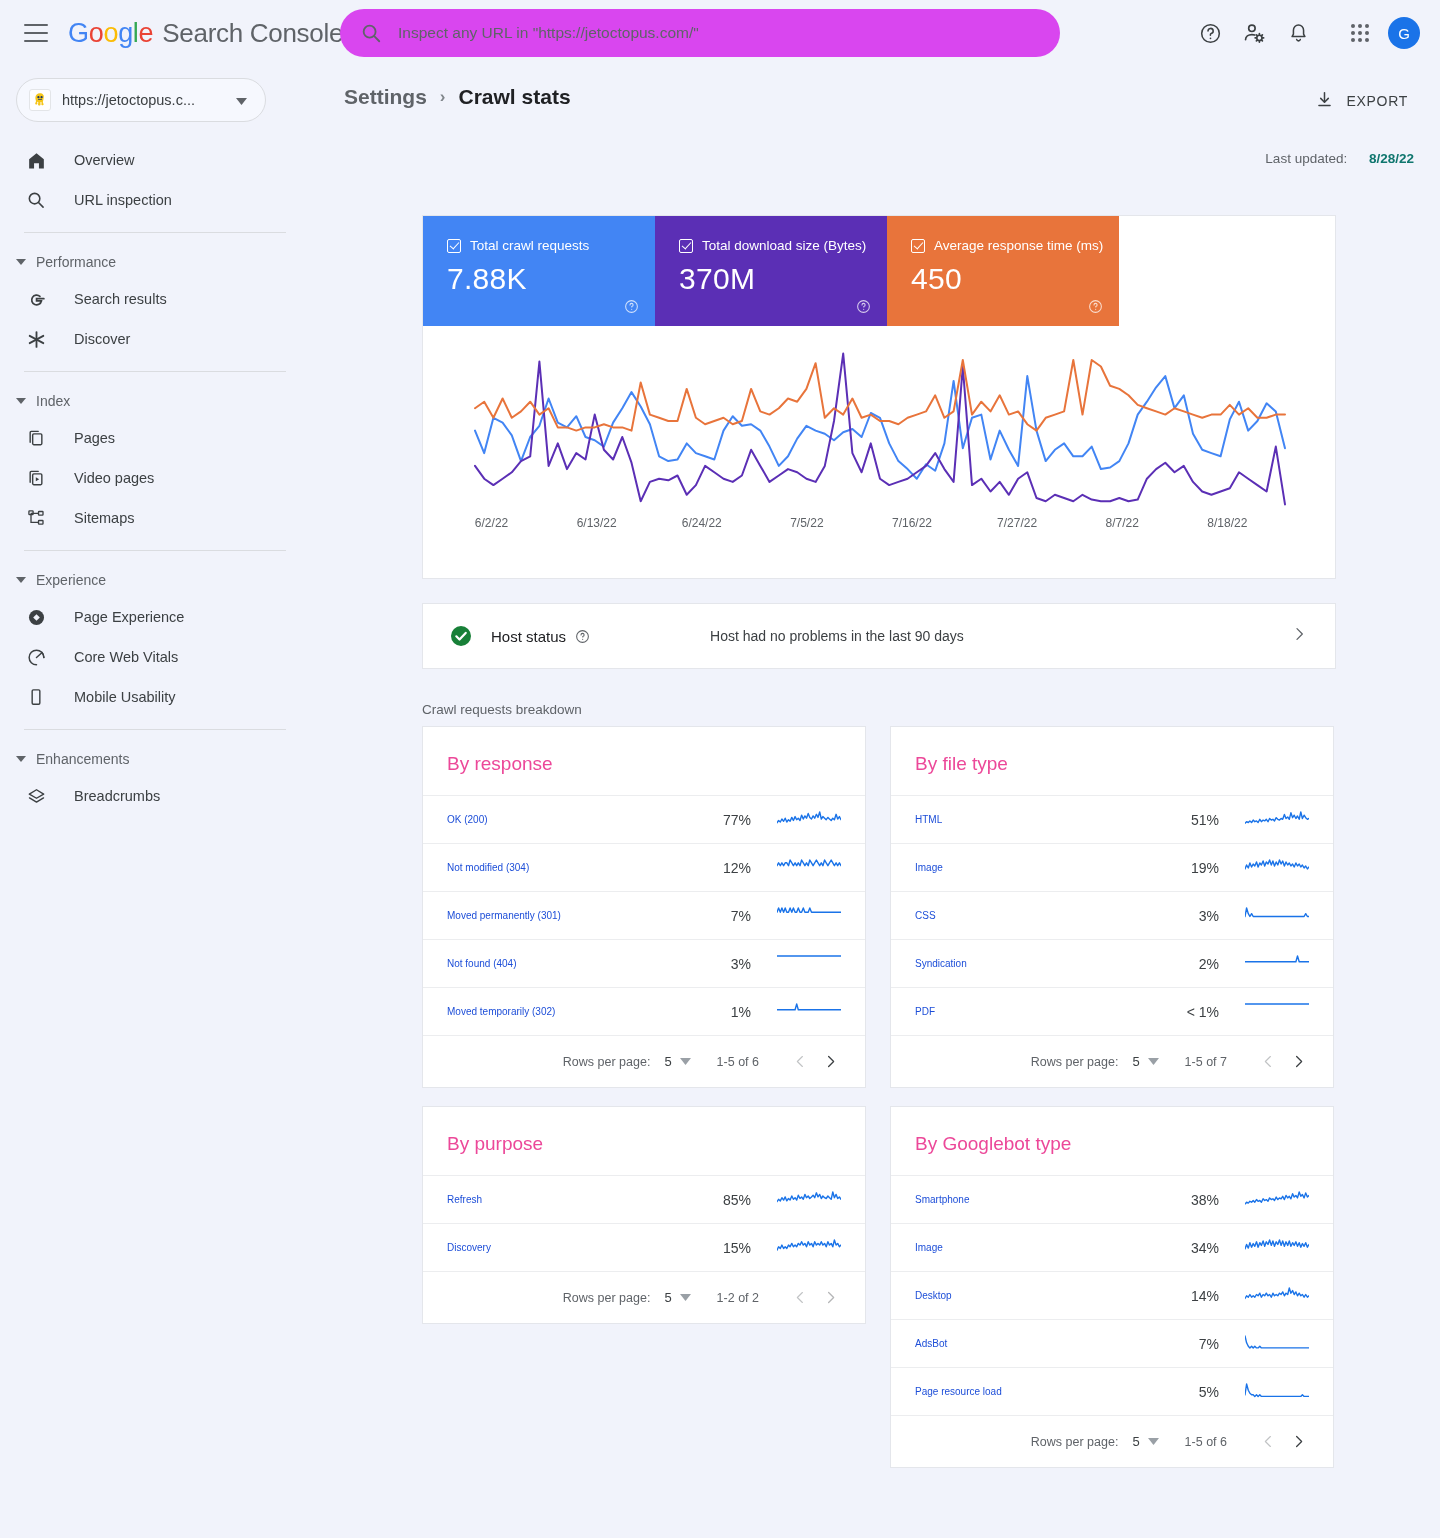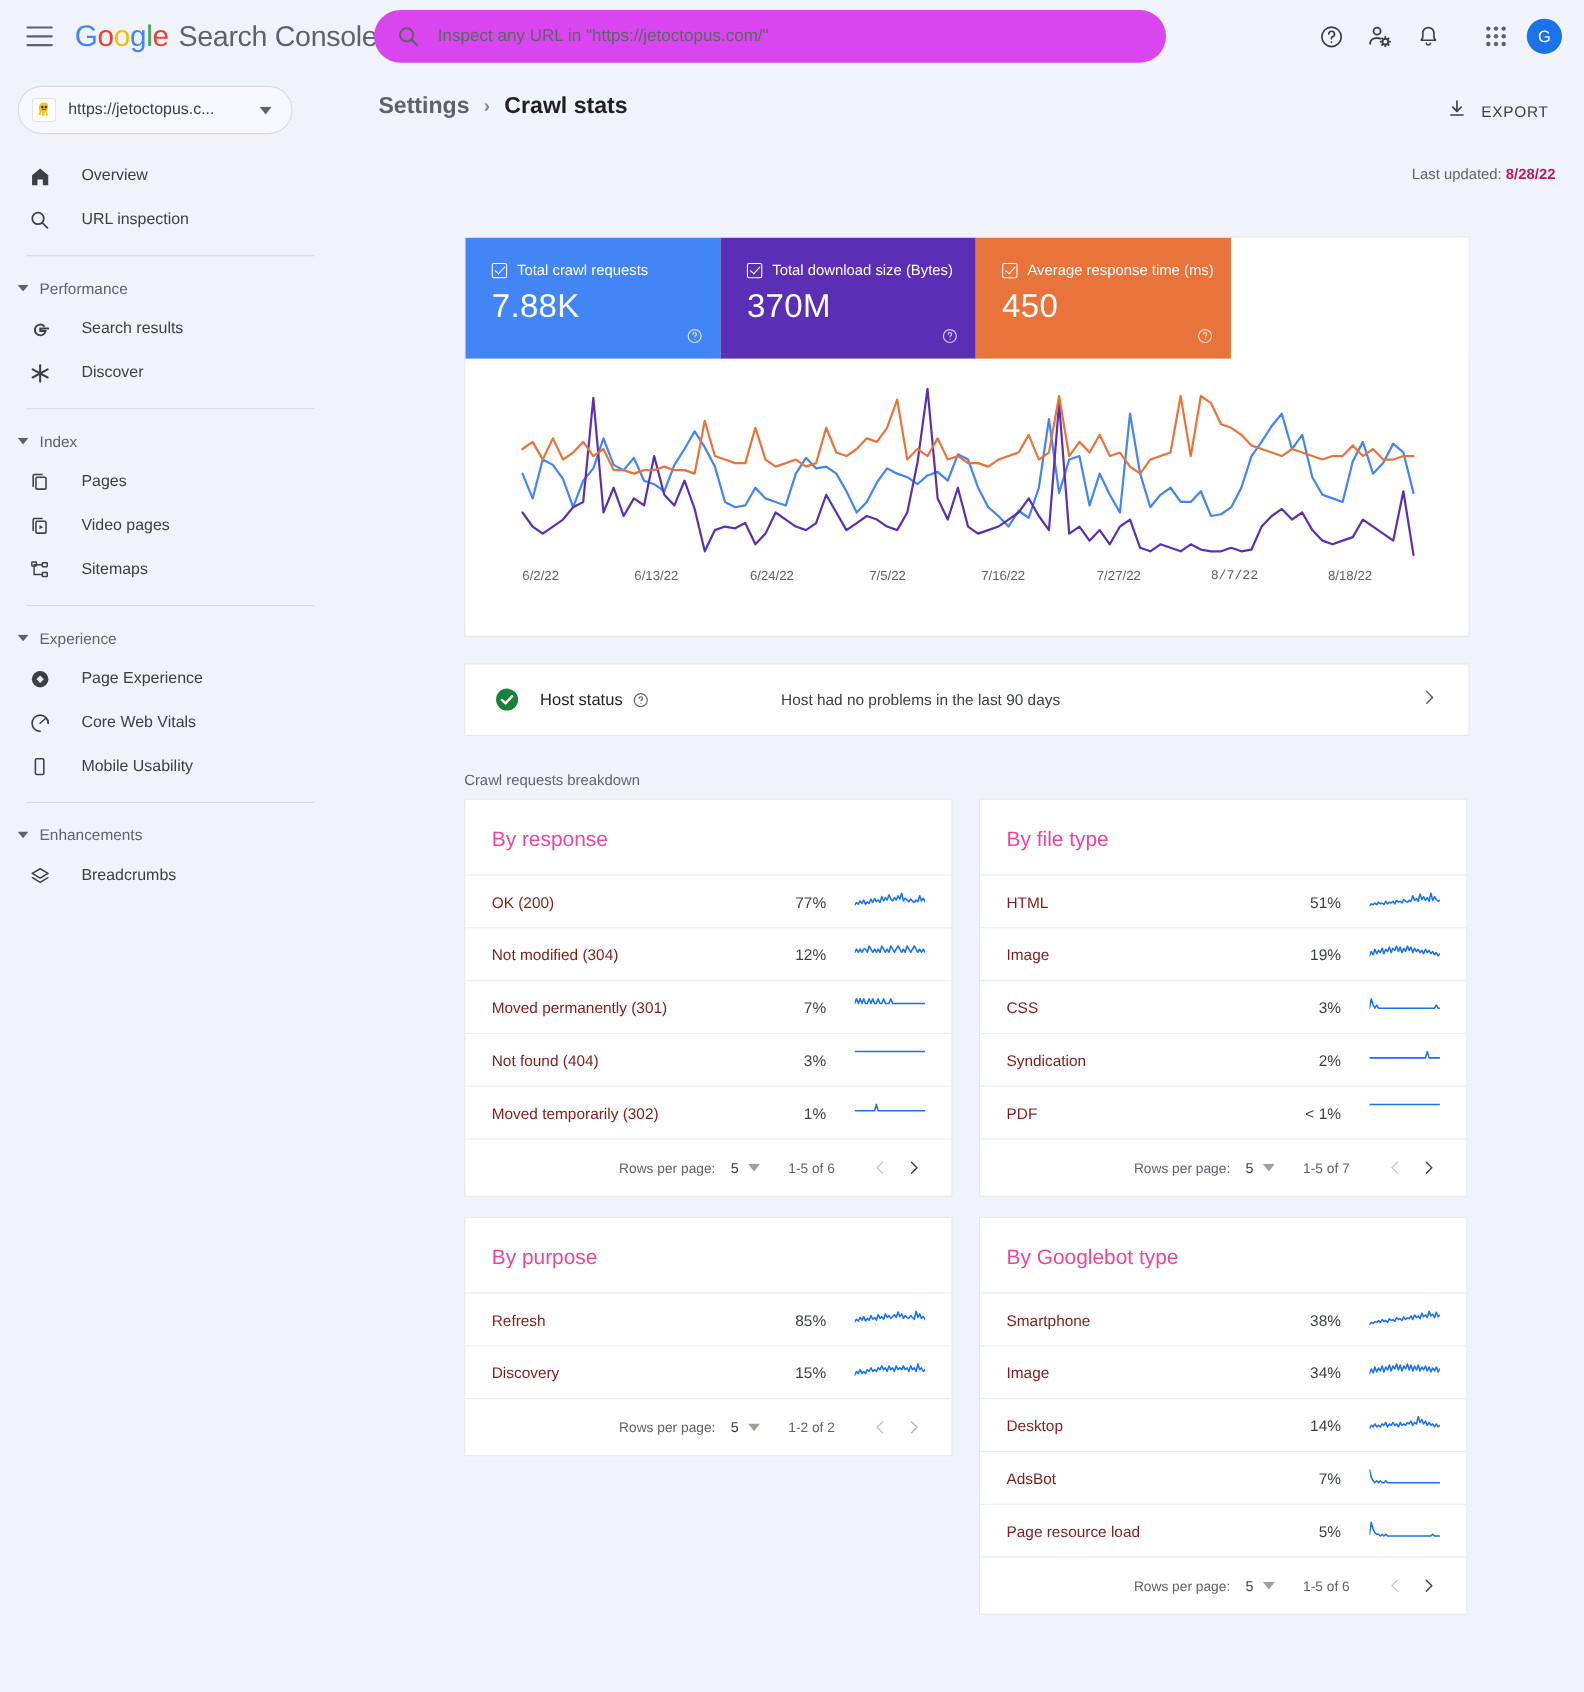--- a/index.html
+++ b/index.html
@@ -86,21 +86,21 @@
   .crumb { font-size: 21px; color: #5F6368; cursor: pointer; }
   .crumb.cur { color: #202124; }
   .crumbsep { margin: 0 13px; color: #80868B; font-size: 17px; }
   .exportbtn {
     position: absolute; right: 26px; top: 18px; height: 34px;
     display: flex; align-items: center; cursor: pointer; padding: 0 6px;
   }
   .exportbtn .lbl { font-size: 14px; letter-spacing: 0.7px; color: #3C4043; margin-left: 12px; }
 
   .lastupd { position: absolute; right: 26px; top: 85px; font-size: 13.5px; color: #5F6368; }
-  .lastupd b { color: #be185d; font-weight: 700; }
+  .lastupd b { color: #0f766e; font-weight: 700; margin-left: 18px; }
 
   .card { background: #fff; border: 1px solid #E4E6EB; border-radius: 0; }
 
   
   .chartcard { position: absolute; left: 112px; top: 149px; width: 914px; height: 364px; overflow: hidden; }
   .metricrow { display: flex; height: 110px; }
   .metric { width: 232px; height: 110px; position: relative; cursor: pointer; padding: 22px 0 0 24px; }
   .metric .mtop { display: flex; align-items: center; }
   .metric .chk {
     width: 14px; height: 14px; border: 1.6px solid #fff; border-radius: 2px;
@@ -128,21 +128,21 @@
 
   .breakhdr { position: absolute; left: 112px; top: 636px; font-size: 13.5px; color: #5F6368; }
 
   
   .bcard { position: absolute; width: 444px; }
   .bcard .btitle { font-size: 19px; color: #ec4899; padding: 26px 4px 0 24px; height: 68px; }
   .brow {
     height: 48px; display: flex; align-items: center;
     padding: 0 24px 0 24px; border-top: 1px solid #ECEDEF; cursor: pointer;
   }
-  .brow .blabel { font-size: 14px; color: #7f1d1d; flex: 1; }
+  .brow .blabel { font-size: 10px; color: #1d4ed8; flex: 1; }
   .brow .bpct { font-size: 14px; color: #3C4043; width: 56px; text-align: right; margin-right: 26px; }
   .brow .spark { width: 64px; height: 22px; display: block; }
   .bfoot {
     height: 52px; display: flex; align-items: center; justify-content: flex-end;
     border-top: 1px solid #ECEDEF; padding-right: 20px; font-size: 12.5px; color: #5F6368;
   }
   .bfoot .rpp { margin-right: 14px; }
   .bfoot .rppval { color: #3C4043; font-size: 13px; margin-right: 8px; }
   .bfoot .rppcaret { margin-right: 26px; display: flex; cursor: pointer; }
   .bfoot .range { margin-right: 26px; }
@@ -471,21 +471,21 @@
           <polyline points="52.0,139.9 61.2,152.7 70.4,159.1 79.6,152.7 88.8,146.3 98.0,135.1 107.2,130.3 116.4,35.6 125.6,139.9 134.8,117.4 144.0,143.1 153.3,127.1 162.5,133.5 171.7,88.6 180.9,123.8 190.1,133.5 199.3,111.0 208.5,136.7 217.7,175.2 226.9,155.9 236.1,152.7 245.3,154.3 254.5,149.5 263.7,168.8 272.9,159.1 282.1,139.9 291.3,146.3 300.5,152.7 309.7,155.9 318.9,149.5 328.1,123.8 337.3,139.9 346.5,155.9 355.8,149.5 365.0,143.1 374.2,146.3 383.4,152.7 392.6,155.9 401.8,139.9 411.0,95.0 420.2,27.6 429.4,127.1 438.6,146.3 447.8,117.4 457.0,152.7 466.2,159.1 475.4,155.9 484.6,152.7 493.8,146.3 503.0,139.9 512.2,127.1 521.4,143.1 530.6,155.9 539.8,40.5 549.0,159.1 558.3,152.7 567.5,165.5 576.7,155.9 585.9,168.8 595.1,152.7 604.3,146.3 613.5,172.0 622.7,175.2 631.9,168.8 641.1,172.0 650.3,175.2 659.5,168.8 668.7,173.6 677.9,175.2 687.1,175.2 696.3,172.0 705.5,175.2 714.7,173.6 723.9,152.7 733.1,143.1 742.3,136.7 751.5,146.3 760.8,139.9 770.0,155.9 779.2,165.5 788.4,168.8 797.6,165.5 806.8,162.3 816.0,146.3 825.2,152.7 834.4,159.1 843.6,165.5 852.8,120.6 862.0,178.4" fill="none" stroke="#5B2FB5" stroke-width="2" stroke-linejoin="round" stroke-linecap="round"></polyline>
           <polyline points="52.0,82.2 61.2,75.7 70.4,91.8 79.6,72.5 88.8,91.8 98.0,85.4 107.2,75.7 116.4,88.6 125.6,82.2 134.8,101.4 144.0,101.4 153.3,104.6 162.5,101.4 171.7,101.4 180.9,98.2 190.1,101.4 199.3,101.4 208.5,104.6 217.7,56.5 226.9,88.6 236.1,91.8 245.3,95.0 254.5,95.0 263.7,62.9 272.9,91.8 282.1,98.2 291.3,95.0 300.5,91.8 309.7,98.2 318.9,95.0 328.1,62.9 337.3,85.4 346.5,88.6 355.8,82.2 365.0,72.5 374.2,75.7 383.4,62.9 392.6,37.2 401.8,91.8 411.0,82.2 420.2,88.6 429.4,72.5 438.6,91.8 447.8,88.6 457.0,95.0 466.2,95.0 475.4,98.2 484.6,91.8 493.8,88.6 503.0,85.4 512.2,69.3 521.4,91.8 530.6,85.4 539.8,34.0 549.0,88.6 558.3,75.7 567.5,85.4 576.7,69.3 585.9,88.6 595.1,85.4 604.3,98.2 613.5,104.6 622.7,91.8 631.9,88.6 641.1,85.4 650.3,34.0 659.5,88.6 668.7,34.0 677.9,40.5 687.1,59.7 696.3,62.9 705.5,69.3 714.7,78.9 723.9,82.2 733.1,85.4 742.3,88.6 751.5,82.2 760.8,85.4 770.0,88.6 779.2,91.8 788.4,88.6 797.6,88.6 806.8,78.9 816.0,88.6 825.2,82.2 834.4,91.8 843.6,91.8 852.8,88.6 862.0,88.6" fill="none" stroke="#E8743B" stroke-width="2" stroke-linejoin="round" stroke-linecap="round"></polyline>
         </svg>
       <div class="xaxis" id="xaxis">
           <div class="xtick" style="left: 7.5%;">6/2/22</div>
           <div class="xtick" style="left: 19%;">6/13/22</div>
           <div class="xtick" style="left: 30.5%;">6/24/22</div>
           <div class="xtick" style="left: 42%;">7/5/22</div>
           <div class="xtick" style="left: 53.5%;">7/16/22</div>
           <div class="xtick" style="left: 65%;">7/27/22</div>
-          <div class="xtick" style="left: 76.5%; font-family: Liberation Mono, monospace;">8/7/22</div>
+          <div class="xtick" style="left: 76.5%;">8/7/22</div>
           <div class="xtick" style="left: 88%;">8/18/22</div>
         </div>
     </div>
   </div>
 
   <div class="card hostcard">
     <span class="hosticon">
       <svg width="24" height="24" viewBox="0 0 24 24">
           <circle cx="12" cy="12" r="10" fill="#188038"></circle>
           <path d="M7.3 12.3l3.2 3.2 6.2-6.6" fill="none" stroke="#fff" stroke-width="2.2" stroke-linecap="round" stroke-linejoin="round"></path>

